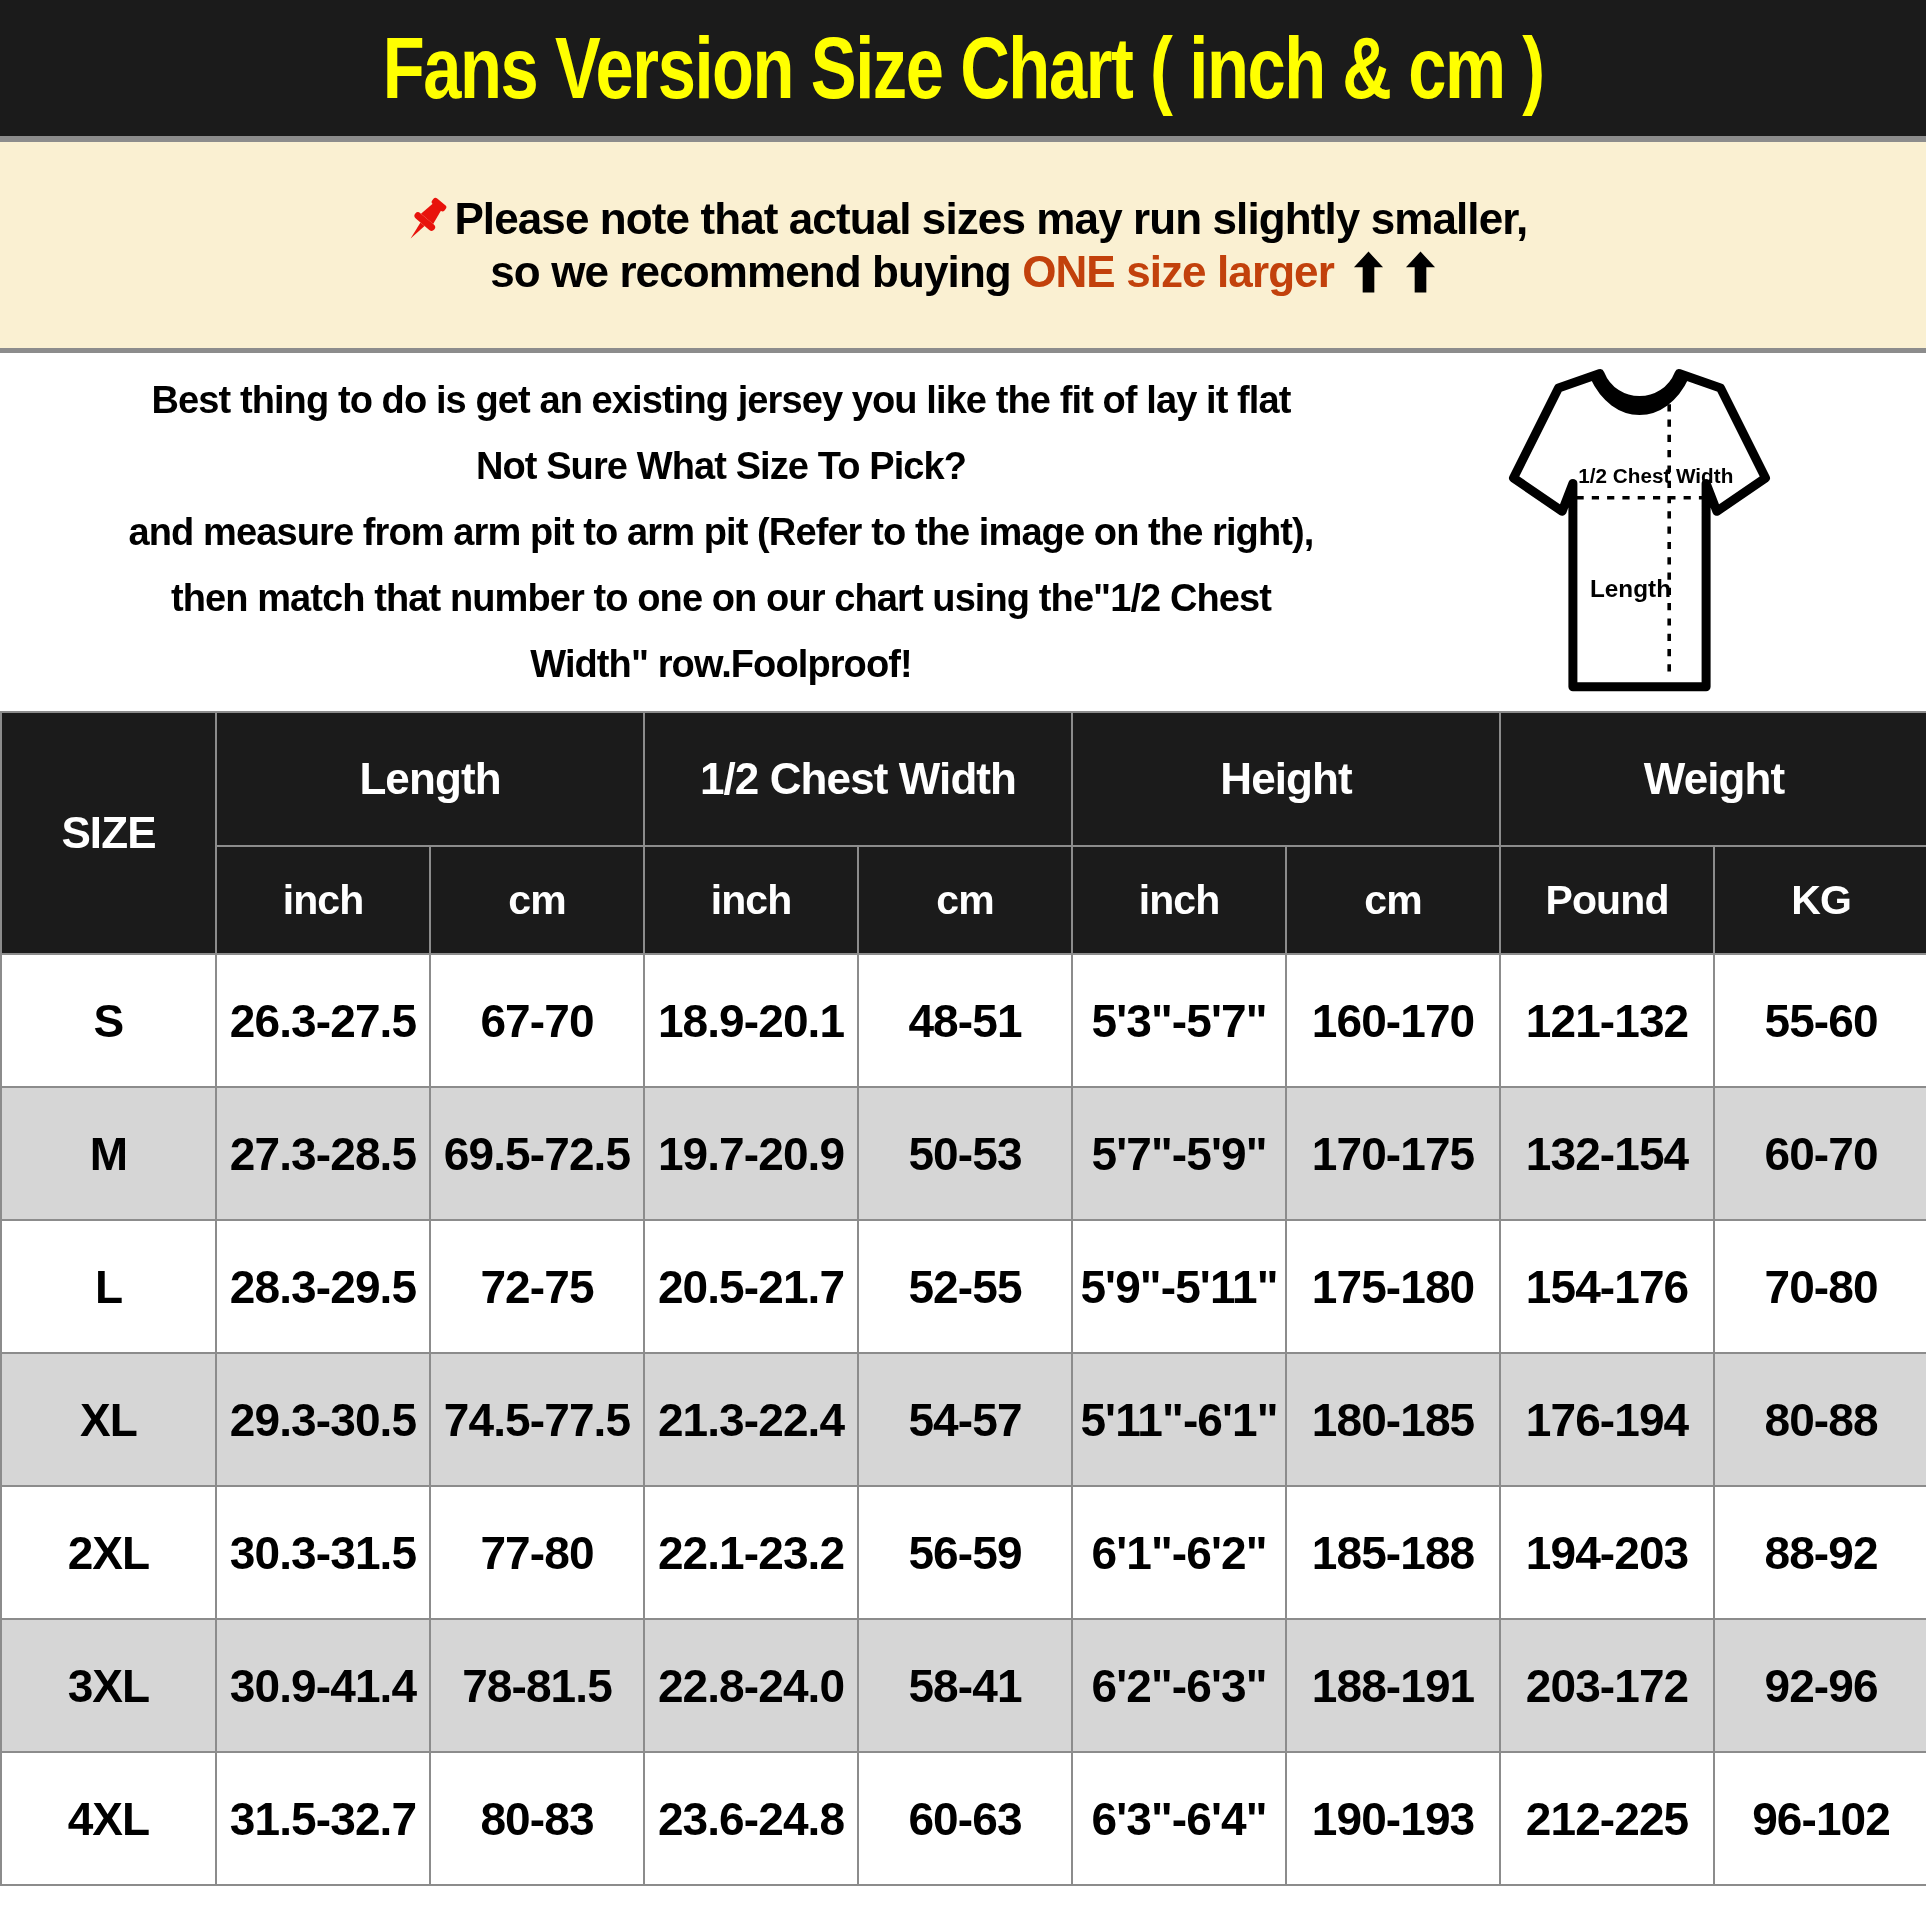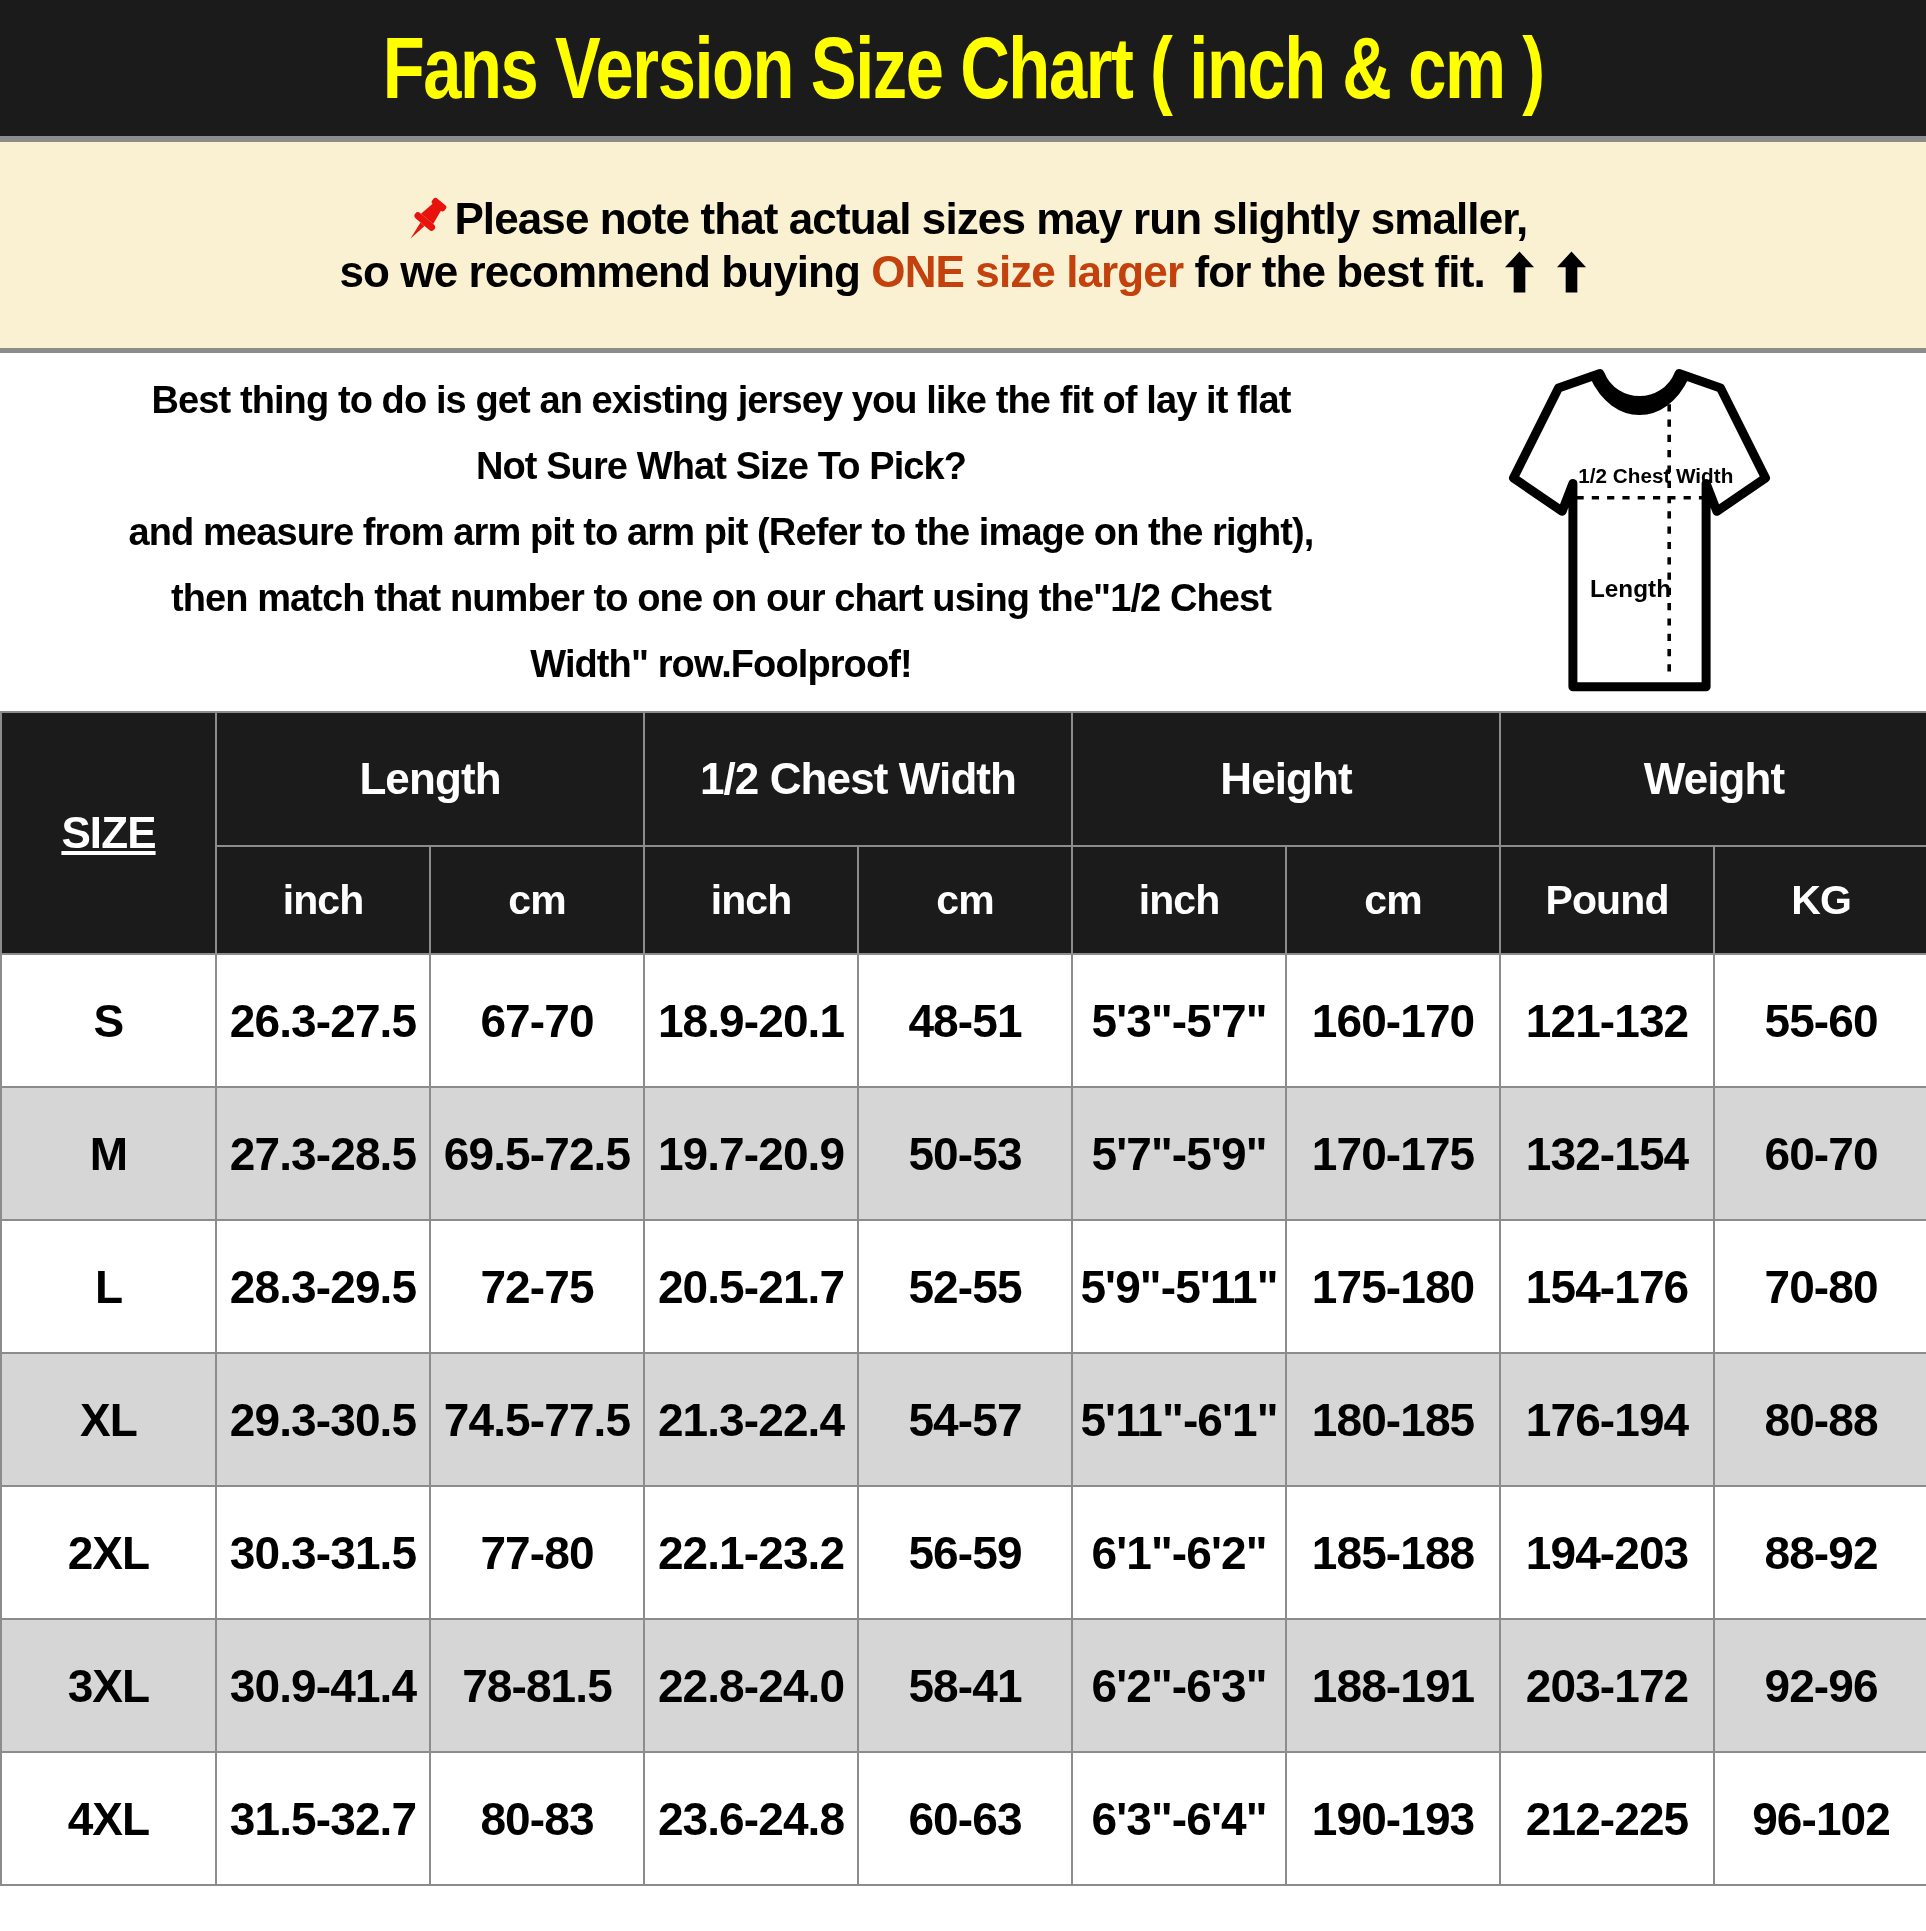--- a/index.html
+++ b/index.html
@@ -55,21 +55,21 @@
   }
   .size-table th, .size-table td {
     border: 2.8px solid #8c8c8c;
     text-align: center; vertical-align: middle;
     font-weight: bold; white-space: nowrap; overflow: visible;
     letter-spacing: -0.9px;
   }
   .size-table thead th { background: #1b1b1b; color: #ffffff; }
   .size-table thead tr.group-row th { height: 134px; font-size: 44px; }
   .size-table thead tr.sub-row th { height: 108px; font-size: 41px; }
-  .size-table thead th.size-head { font-size: 44px; text-decoration: underline; }
+  .size-table thead th.size-head { font-size: 44px; }
   .size-table tbody tr { height: 133px; }
   .size-table tbody td { font-size: 46px; background: #ffffff; }
   .size-table tbody tr:nth-child(even) td { background: #d6d6d6; }
 </style>
 </head>
 <body>
 
 <div class="page">
 
   <header class="title-bar">
@@ -86,21 +86,20 @@
           <path d="M24 11 L36 11 L39 29 L21 29 Z"></path>
           <rect x="16" y="29" width="28" height="8" rx="4"></rect>
           <path d="M27 37 L30 58 L33 37 Z"></path>
         </g>
       </svg>
       <span>Please note that actual sizes may run slightly smaller,</span>
     </p>
     <p>
       <span>so we recommend buying </span>
       <span class="red">ONE size larger</span>
-      <span> for the best fit.</span>
       <svg class="arrow-svg" viewBox="0 0 34 44">
         <path d="M17 1 L32 17 L23 17 L23 43 L11 43 L11 17 L2 17 Z" fill="#000"></path>
       </svg>
       <svg class="arrow-svg" viewBox="0 0 34 44">
         <path d="M17 1 L32 17 L23 17 L23 43 L11 43 L11 17 L2 17 Z" fill="#000"></path>
       </svg>
     </p>
   </section>
 
   <div class="divider"></div>

